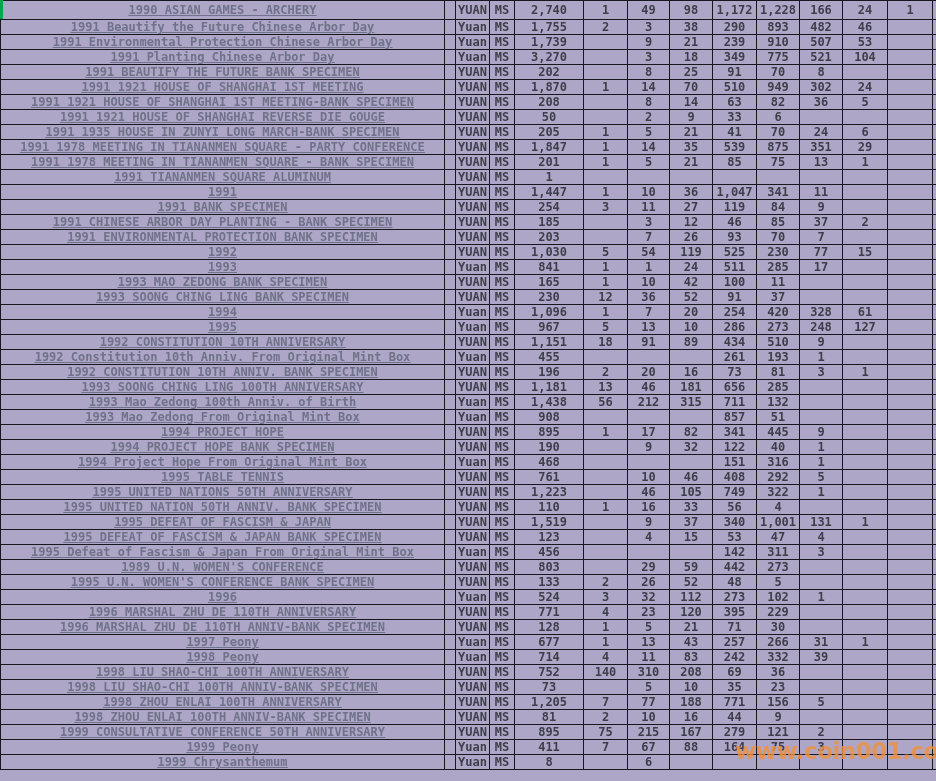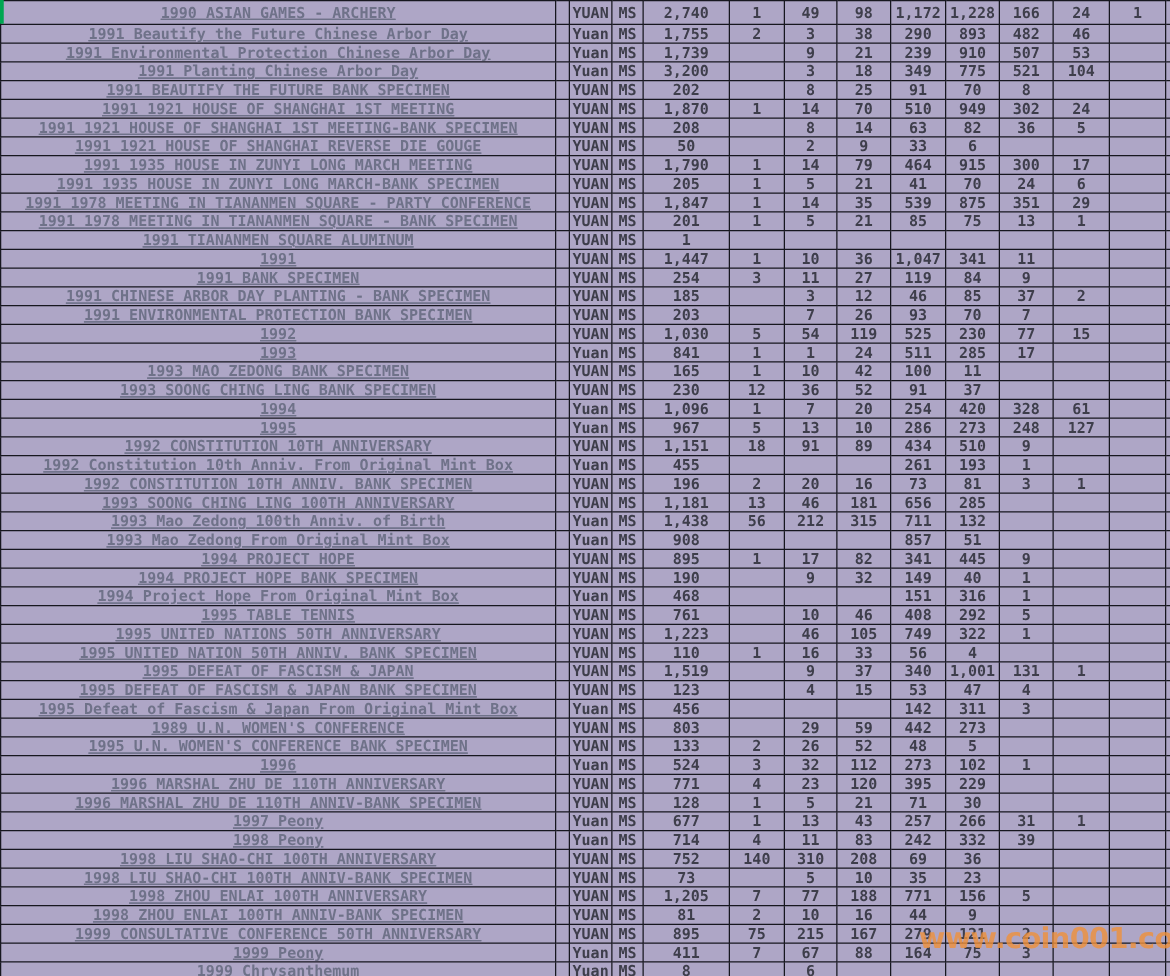--- a/index.html
+++ b/index.html
@@ -119,21 +119,21 @@
           <td class="val">507</td>
           <td class="val">53</td>
           <td class="val"></td>
           <td class="edge"></td>
         </tr>
         <tr class="r">
           <td class="desc"><span class="lnk">1991 Planting Chinese Arbor Day</span></td>
           <td class="sp"></td>
           <td class="val">Yuan</td>
           <td class="val">MS</td>
-          <td class="val">3,200</td>
+          <td class="val">3,270</td>
           <td class="val"></td>
           <td class="val">3</td>
           <td class="val">18</td>
           <td class="val">349</td>
           <td class="val">775</td>
           <td class="val">521</td>
           <td class="val">104</td>
           <td class="val"></td>
           <td class="edge"></td>
         </tr>
@@ -191,36 +191,20 @@
           <td class="val">YUAN</td>
           <td class="val">MS</td>
           <td class="val">50</td>
           <td class="val"></td>
           <td class="val">2</td>
           <td class="val">9</td>
           <td class="val">33</td>
           <td class="val">6</td>
           <td class="val"></td>
           <td class="val"></td>
-          <td class="val"></td>
-          <td class="edge"></td>
-        </tr>
-        <tr class="r">
-          <td class="desc"><span class="lnk">1991 1935 HOUSE IN ZUNYI LONG MARCH MEETING</span></td>
-          <td class="sp"></td>
-          <td class="val">YUAN</td>
-          <td class="val">MS</td>
-          <td class="val">1,790</td>
-          <td class="val">1</td>
-          <td class="val">14</td>
-          <td class="val">79</td>
-          <td class="val">464</td>
-          <td class="val">915</td>
-          <td class="val">300</td>
-          <td class="val">17</td>
           <td class="val"></td>
           <td class="edge"></td>
         </tr>
         <tr class="r">
           <td class="desc"><span class="lnk">1991 1935 HOUSE IN ZUNYI LONG MARCH-BANK SPECIMEN</span></td>
           <td class="sp"></td>
           <td class="val">YUAN</td>
           <td class="val">MS</td>
           <td class="val">205</td>
           <td class="val">1</td>
@@ -555,21 +539,21 @@
         </tr>
         <tr class="r">
           <td class="desc"><span class="lnk">1994 PROJECT HOPE BANK SPECIMEN</span></td>
           <td class="sp"></td>
           <td class="val">YUAN</td>
           <td class="val">MS</td>
           <td class="val">190</td>
           <td class="val"></td>
           <td class="val">9</td>
           <td class="val">32</td>
-          <td class="val">149</td>
+          <td class="val">122</td>
           <td class="val">40</td>
           <td class="val">1</td>
           <td class="val"></td>
           <td class="val"></td>
           <td class="edge"></td>
         </tr>
         <tr class="r">
           <td class="desc"><span class="lnk">1994 Project Hope From Original Mint Box</span></td>
           <td class="sp"></td>
           <td class="val">Yuan</td>

